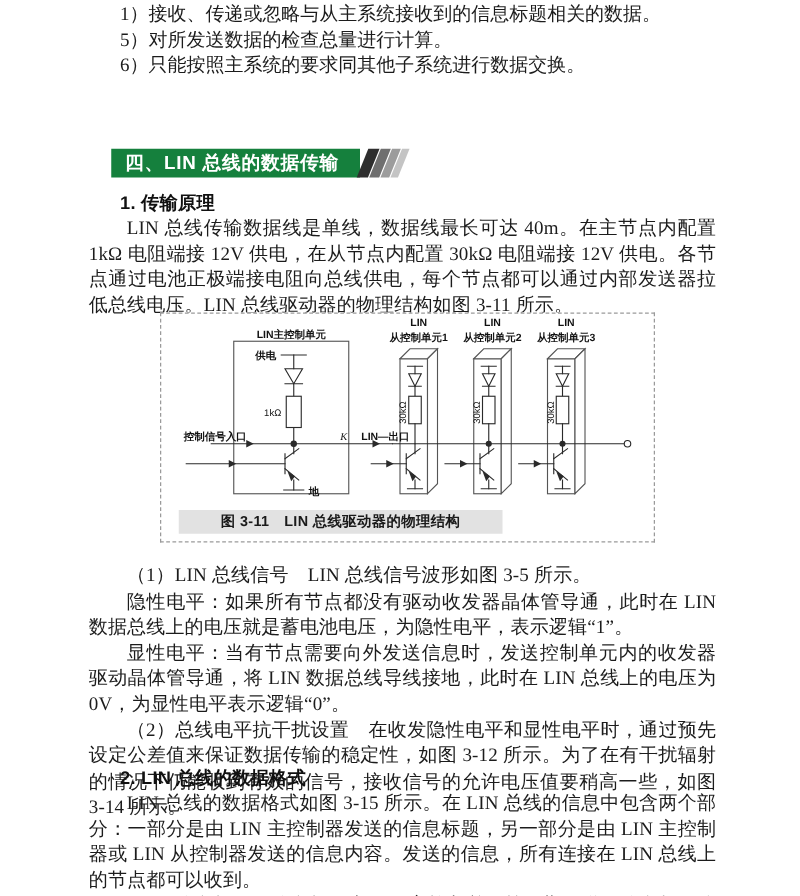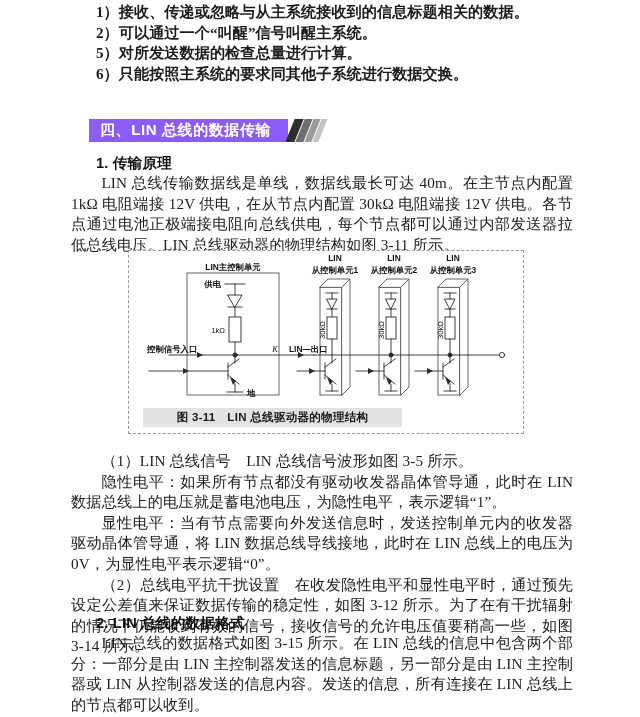--- a/index.html
+++ b/index.html
@@ -47,21 +47,20 @@
     margin: 0;
     padding: 0;
   }
   .numlist li {
     font-size: 15.2px;
     line-height: 20.6px;
     padding-left: 25px;
     margin: 0;
     white-space: nowrap;
     color: #1c1c1c;
-    font-weight: bold;
   }
 
   .subhead {
     font-size: 14.6px;
     line-height: 20px;
     font-weight: bold;
     font-family: "Liberation Sans", "DejaVu Sans", sans-serif;
     letter-spacing: 0.2px;
     margin: 0;
     padding-left: 25px;
@@ -74,21 +73,21 @@
     left: 89px;
     top: 119px;
     height: 23px;
   }
   .banner-black {
     position: absolute;
     left: 0;
     top: 0;
     height: 23px;
     width: 199px;
-    background: #8b5cf6;
+    background: #15803d;
     display: flex;
     align-items: center;
   }
   .banner-black .btext {
     color: #ffffff;
     font-family: "Liberation Sans", "DejaVu Sans", sans-serif;
     font-weight: bold;
     font-size: 15px;
     letter-spacing: 0.6px;
     padding-left: 11px;
@@ -154,21 +153,20 @@
     fill: #111;
   }
 </style>
 </head>
 <body>
 
 <div class="page">
 
   <ul class="col numlist" style="left:71px; top:2px; width:510px;">
     <li>1）接收、传递或忽略与从主系统接收到的信息标题相关的数据。</li>
-    <li>2）可以通过一个“叫醒”信号叫醒主系统。</li>
     <li>5）对所发送数据的检查总量进行计算。</li>
     <li>6）只能按照主系统的要求同其他子系统进行数据交换。</li>
   </ul>
 
   <div class="banner-wrap">
     <div class="banner-black">
       <span class="btext">四、LIN 总线的数据传输</span>
     </div>
     <div class="slash s1"></div>
     <div class="slash s2"></div>

